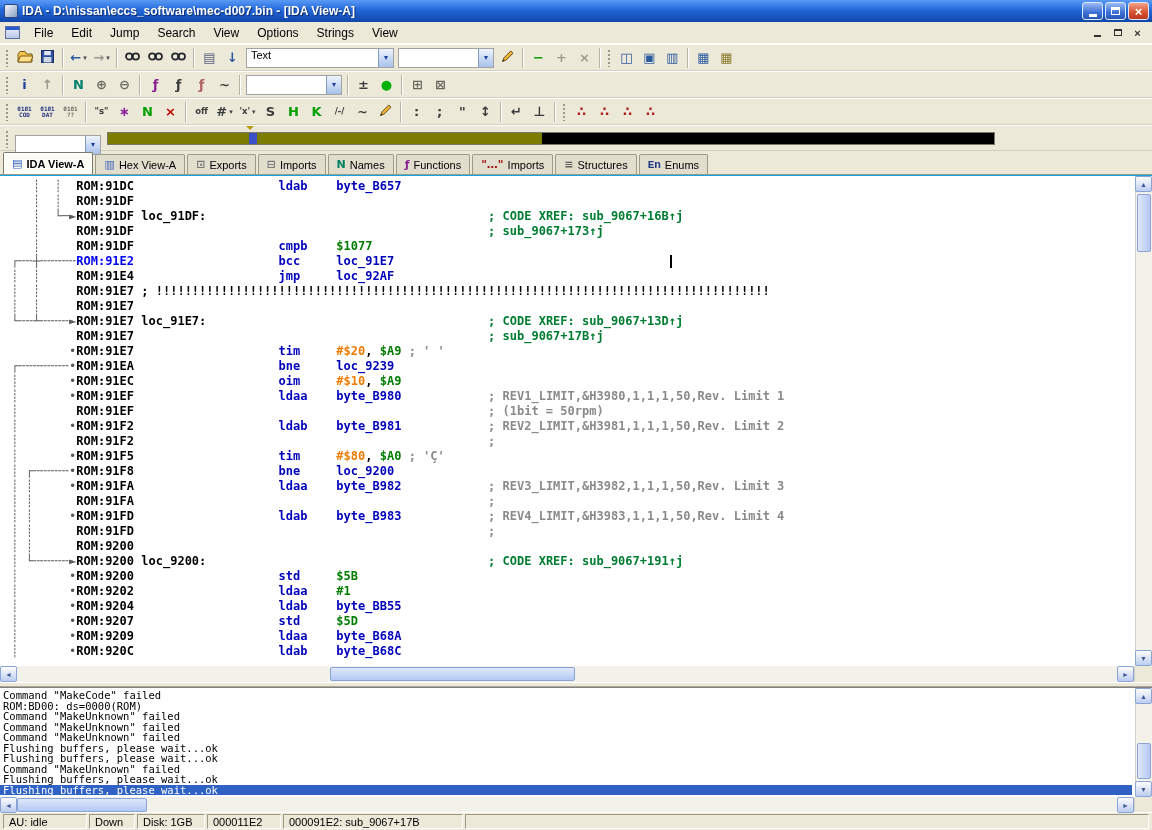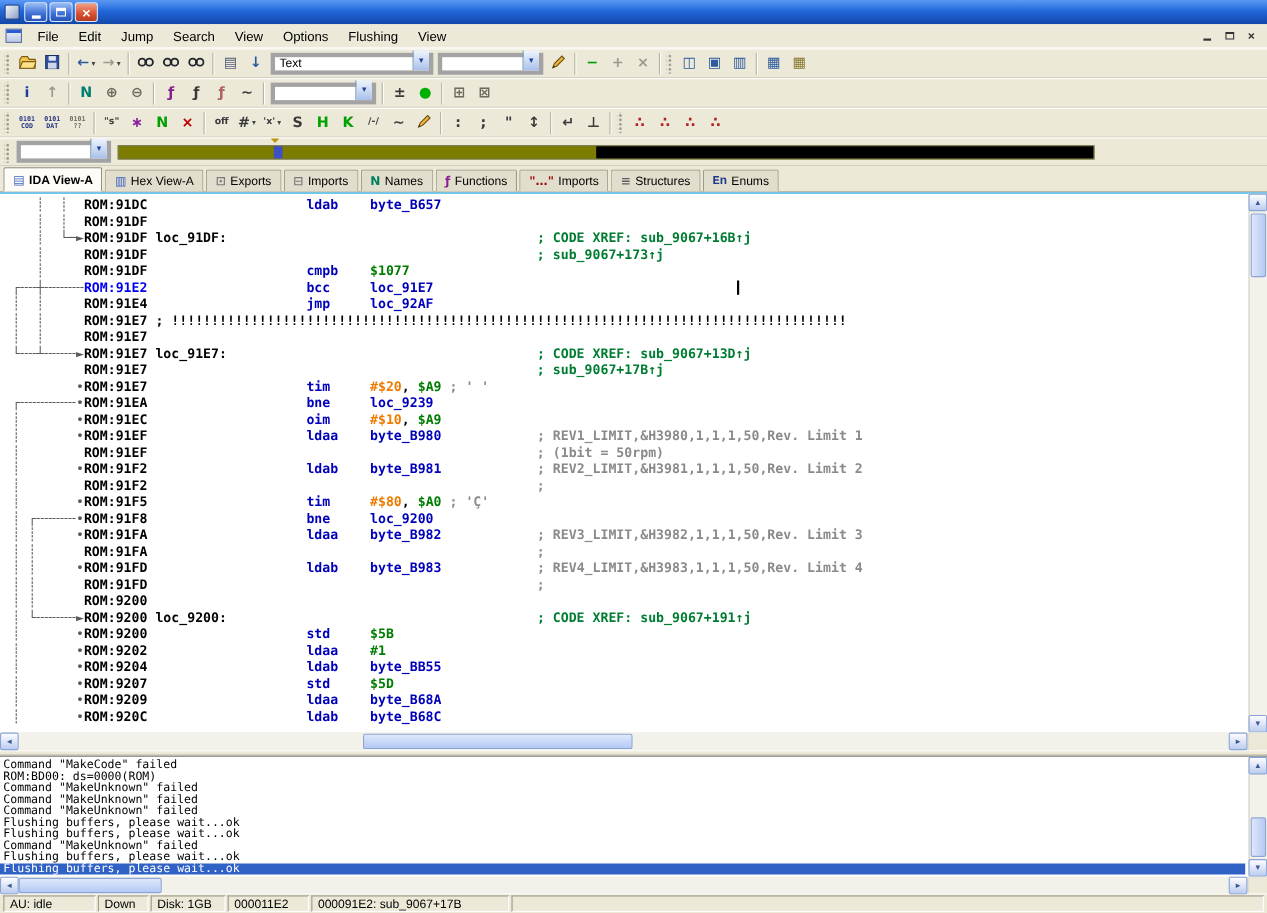--- a/index.html
+++ b/index.html
@@ -35,21 +35,21 @@
     border-top:1px solid #fff;border-bottom:1px solid #d4d0bf}
   .grip{width:5px;height:19px;margin:0 4px 0 2px;flex:0 0 auto;
     background-image:radial-gradient(circle,#9b9786 1px,transparent 1.3px);background-size:4px 4px;background-position:1px 1px}
   .tsep{width:0;height:20px;border-left:1px solid #b8b4a2;border-right:1px solid #fff;margin:0 3px;flex:0 0 auto}
   .tbtn{min-width:23px;height:22px;display:inline-flex;align-items:center;justify-content:center;gap:1px;
     border:1px solid transparent;border-radius:2px;flex:0 0 auto}
   .glyph{font-size:13px;font-weight:700;line-height:1;font-family:"DejaVu Sans",sans-serif}
   .glyph.sm{font-size:6px;line-height:6px;white-space:pre;text-align:center;font-family:"DejaVu Sans Mono",monospace}
   .glyph.md{font-size:8.5px}
   .ddarr{font-size:7px;color:#444;margin-left:1px}
-  .combo{height:20px;background:#fff;border:4px solid #a3a3a3;display:inline-flex;align-items:flex-end;margin:0 2px;font-size:11px;flex:0 0 auto}
+  .combo{height:20px;background:#fff;border:1px solid #a3a3a3;display:inline-flex;align-items:flex-start;margin:0 2px;font-size:11px;flex:0 0 auto}
   .cval{flex:1;padding-left:4px;color:#000;white-space:nowrap;overflow:hidden}
   .cbtn{width:15px;height:18px;display:flex;align-items:center;justify-content:center;font-size:8px;color:#1a3f9e;
     background:linear-gradient(#eef4fd,#c5d6f2 60%,#a8c0ea);border-left:1px solid #7f9db9}
 
   
   .navrow{height:26px}
   .navband{position:relative;height:13px;border:1px solid #7a7a6a;display:flex;flex:0 0 888px;margin-left:4px;background:#7c7c00;overflow:visible}
   .nseg{height:100%;display:inline-block}
   .navmark{position:absolute;top:-7px;width:0;height:0;border:4px solid transparent;border-top-color:#b89a10;transform:translateX(-4px)}
 
@@ -99,41 +99,42 @@
     border:1px solid;border-color:#9d9a86 #fff #fff #9d9a86}
   .w84{width:84px}.w46{width:46px}.w68{width:68px}.w74{width:74px}.w180{width:180px}.fill{flex:1}
 </style>
 </head>
 <body>
 
 <div>
 
   <div class="titlebar">
     <span class="appicon"></span>
+    <span class="title-text">IDA - D:\nissan\eccs_software\mec-d007.bin - [IDA View-A]</span>
     <span class="winbtns">
       <span class="winbtn">
           <span class="gmin"></span>
         </span>
       <span class="winbtn">
           <span class="grest"></span>
         </span>
       <span class="winbtn close">×</span>
     </span>
   </div>
 
   <div class="menubar">
     <span class="mdiicon"></span>
     <span class="menu-items">
         <span class="menu-item">File</span>
         <span class="menu-item">Edit</span>
         <span class="menu-item">Jump</span>
         <span class="menu-item">Search</span>
         <span class="menu-item">View</span>
         <span class="menu-item">Options</span>
-        <span class="menu-item">Flushing</span>
+        <span class="menu-item">Strings</span>
         <span class="menu-item">View</span>
       </span>
     <span class="mdibtns">
       <span class="mdibtn">
           <span class="mmin"></span>
         </span>
       <span class="mdibtn">
           <span class="mrest"></span>
         </span>
       <span class="mdibtn">×</span>

